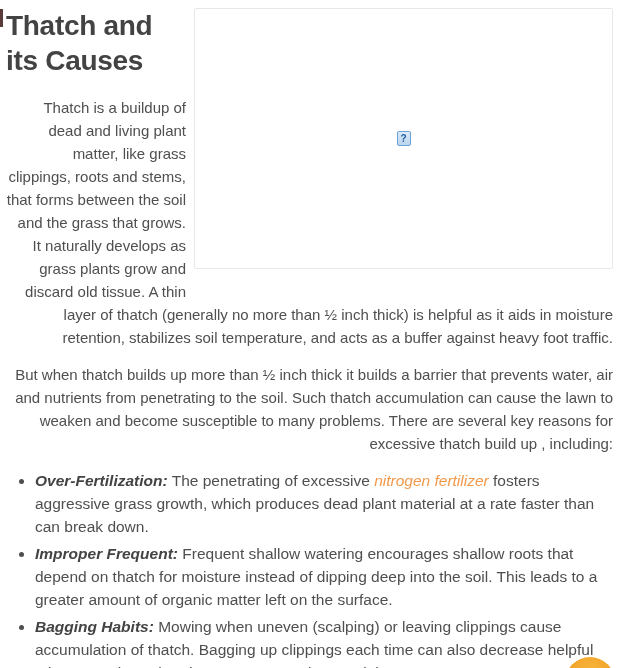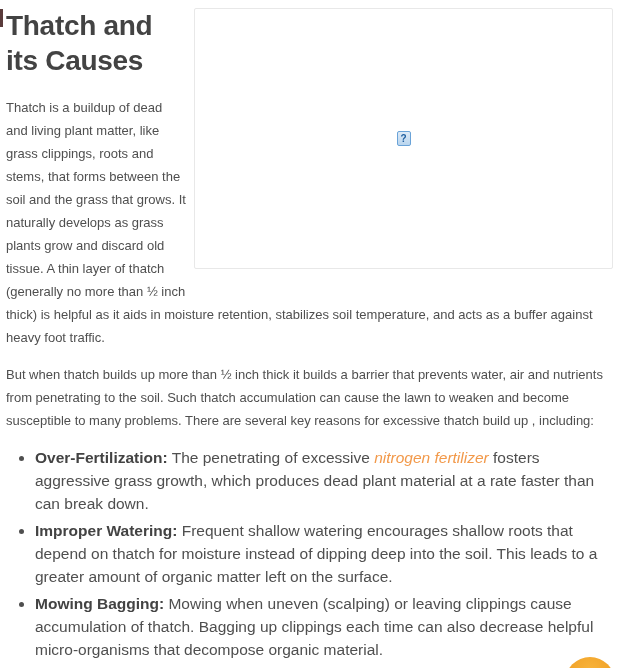--- a/index.html
+++ b/index.html
@@ -45,36 +45,38 @@
   }
   h1 {
     font-size: 28px;
     line-height: 35px;
     font-weight: 700;
     letter-spacing: -0.3px;
     color: var(--heading, #434343);
     margin: 8px 0 18px 0;
   }
   p {
-    font-size: 13px;
+    font-size: 15px;
     line-height: 23px;
     margin: 0 0 14px 0;
+    text-align: right;
   }
   ul {
     margin: 2px 0 0 0;
     padding-left: 29px;
   }
   li {
     font-size: 15.5px;
     line-height: 23px;
     margin-bottom: 4px;
   }
   li .lead {
     font-weight: 700;
     color: var(--heading, #434343);
+    font-style: italic;
   }
   a.inline-link {
     color: var(--link, #f2994a);
     text-decoration: none;
     cursor: pointer;
     font-style: italic;
   }
   .fab {
     position: fixed;
     left: 565px; top: 657px;
@@ -97,19 +99,19 @@
   </figure>
 
   <h1>Thatch and its Causes</h1>
 
   <p>Thatch is a buildup of dead and living plant matter, like grass clippings,  roots and stems, that forms between the soil and the grass that grows. It naturally develops as grass plants grow and discard old  tissue. A thin layer of thatch (generally no more than ½ inch thick) is helpful as it aids in moisture retention, stabilizes soil temperature, and  acts as a buffer against heavy foot traffic.</p>
 
   <p>But when thatch builds up more than ½  inch thick it builds a barrier that prevents water, air and nutrients from penetrating to the soil. Such thatch accumulation can cause the lawn to weaken and become susceptible to many  problems. There are  several key reasons for excessive thatch build up , including:</p>
 
   <ul id="causes-list">
       <li><span class="lead">Over-Fertilization:</span><span> The penetrating of excessive </span><a class="inline-link" href="#">nitrogen fertilizer</a><span> fosters aggressive grass growth, which produces dead plant material at a rate faster than can break down.</span></li>
-      <li><span class="lead">Improper Watering:</span><span> Frequent shallow watering encourages shallow roots that depend on  thatch for moisture instead of dipping deep into the soil. This leads to a greater amount of organic matter left  on the surface.</span></li>
-      <li><span class="lead">Mowing Bagging:</span><span> Mowing when uneven (scalping) or  leaving clippings cause accumulation of thatch. Bagging up clippings each time can  also decrease helpful micro-organisms that decompose organic material.</span></li>
+      <li><span class="lead">Improper Frequent:</span><span> Frequent shallow watering encourages shallow roots that depend on  thatch for moisture instead of dipping deep into the soil. This leads to a greater amount of organic matter left  on the surface.</span></li>
+      <li><span class="lead">Bagging Habits:</span><span> Mowing when uneven (scalping) or  leaving clippings cause accumulation of thatch. Bagging up clippings each time can  also decrease helpful micro-organisms that decompose organic material.</span></li>
     </ul>
 
   <button class="fab" aria-label="floating action"></button>
 
 </div>
 
 </body></html>

